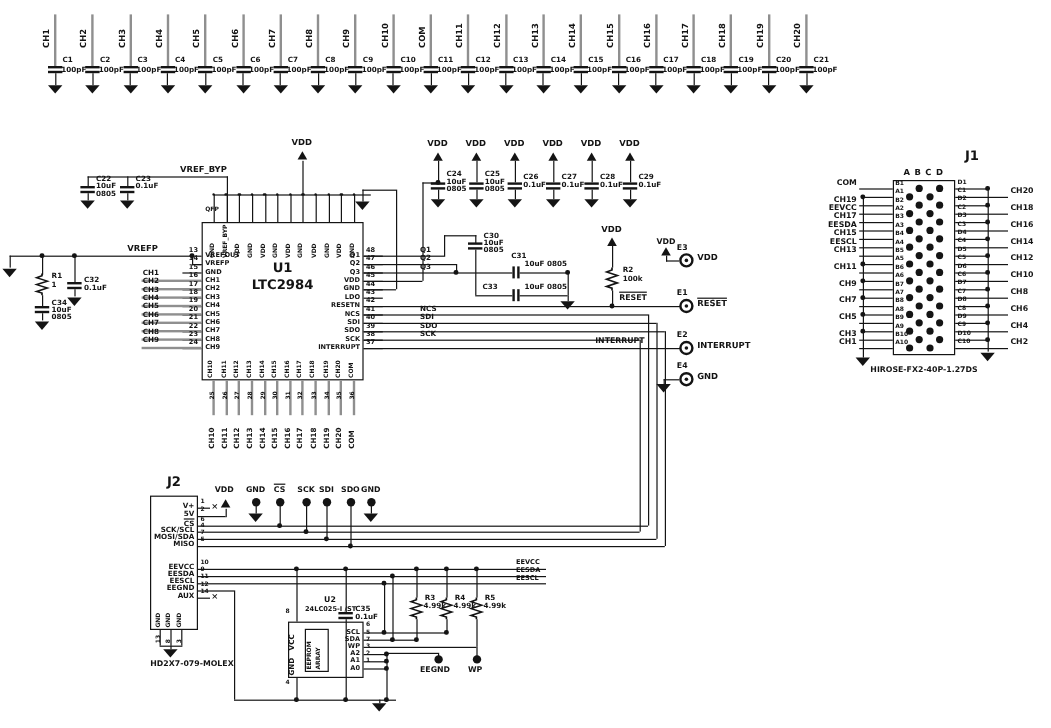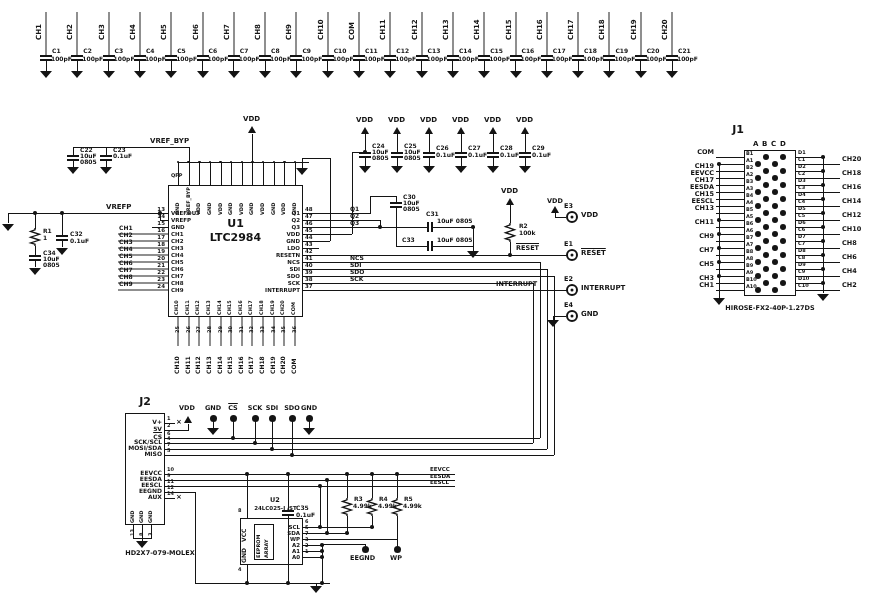--- a/index.html
+++ b/index.html
@@ -22,21 +22,21 @@
 </style>
 </head>
 <body>
 
 <div id="root">
 
   <div class="box" id="u1box" style="left:168px;top:185px;width:135px;height:132px"></div>
   <div class="t" id="u1ref" style="left:168px;top:218px;width:135px;text-align:center;font-size:11px">U1</div>
   <div class="t" id="u1part" style="left:168px;top:232px;width:135px;text-align:center;font-size:11px">LTC2984</div>
 
-  <div class="t" id="j1t" style="left:712px;top:124px;width:52px;text-align:center;font-size:11px">J1</div>
+  <div class="t" id="j1t" style="left:784px;top:124px;width:52px;text-align:center;font-size:11px">J1</div>
   <div class="box" id="j1box" style="left:744px;top:150px;width:52px;height:146px"></div>
   <div class="t" id="j1part" style="left:690px;top:305px;width:160px;text-align:center;font-size:6.5px">HIROSE-FX2-40P-1.27DS</div>
 
   <div class="t" id="j2t" style="left:125px;top:396px;width:40px;text-align:center;font-size:11px">J2</div>
   <div class="box" id="j2box" style="left:125px;top:413px;width:40px;height:112px"></div>
   <div class="t" id="j2part" style="left:98px;top:550px;width:124px;text-align:center;font-size:6.5px">HD2X7-079-MOLEX</div>
 
   <div class="t" id="u2ref" style="left:240px;top:497px;width:70px;text-align:center;font-size:6.5px">U2</div>
   <div class="t" id="u2part" style="left:228px;top:505px;width:95px;text-align:center;font-size:5.5px">24LC025-I /ST</div>
   <div class="box" id="u2box" style="left:240px;top:518px;width:63px;height:47px"></div>

